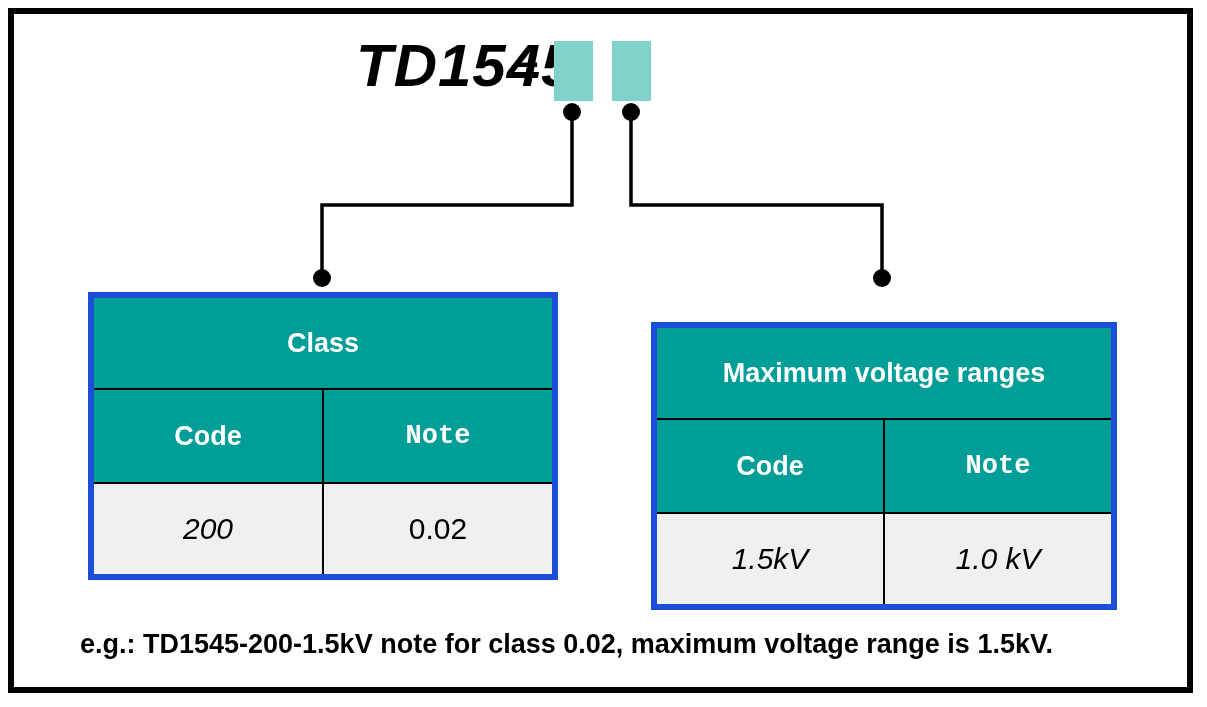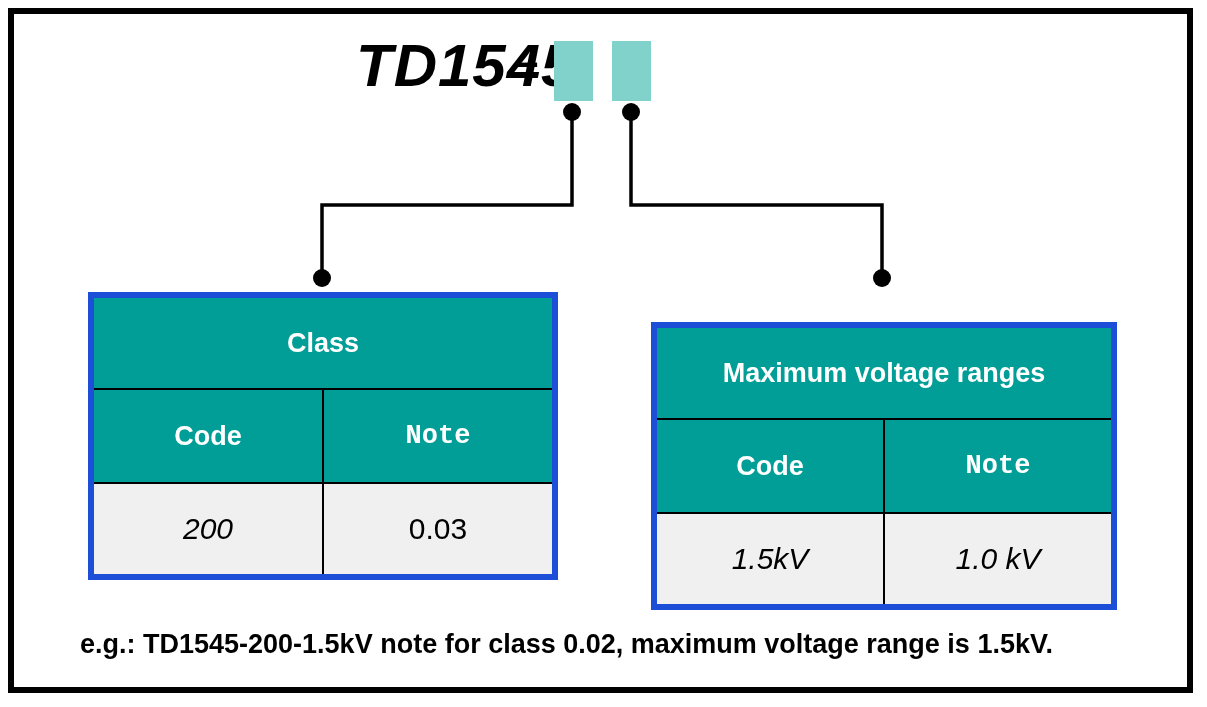--- a/index.html
+++ b/index.html
@@ -127,21 +127,21 @@
     <tbody>
         <tr>
       <th colspan="2">Class</th>
     </tr>
     <tr>
       <th class="col-code">Code</th>
       <th class="col-note">Note</th>
     </tr>
     <tr>
       <td class="italic">200</td>
-      <td>0.03</td>
+      <td>0.02</td>
     </tr>
   </tbody>
     </table>
 
   <table class="spec-table right-table">
     <tbody>
         <tr>
       <th colspan="2">Maximum voltage ranges</th>
     </tr>
     <tr>

